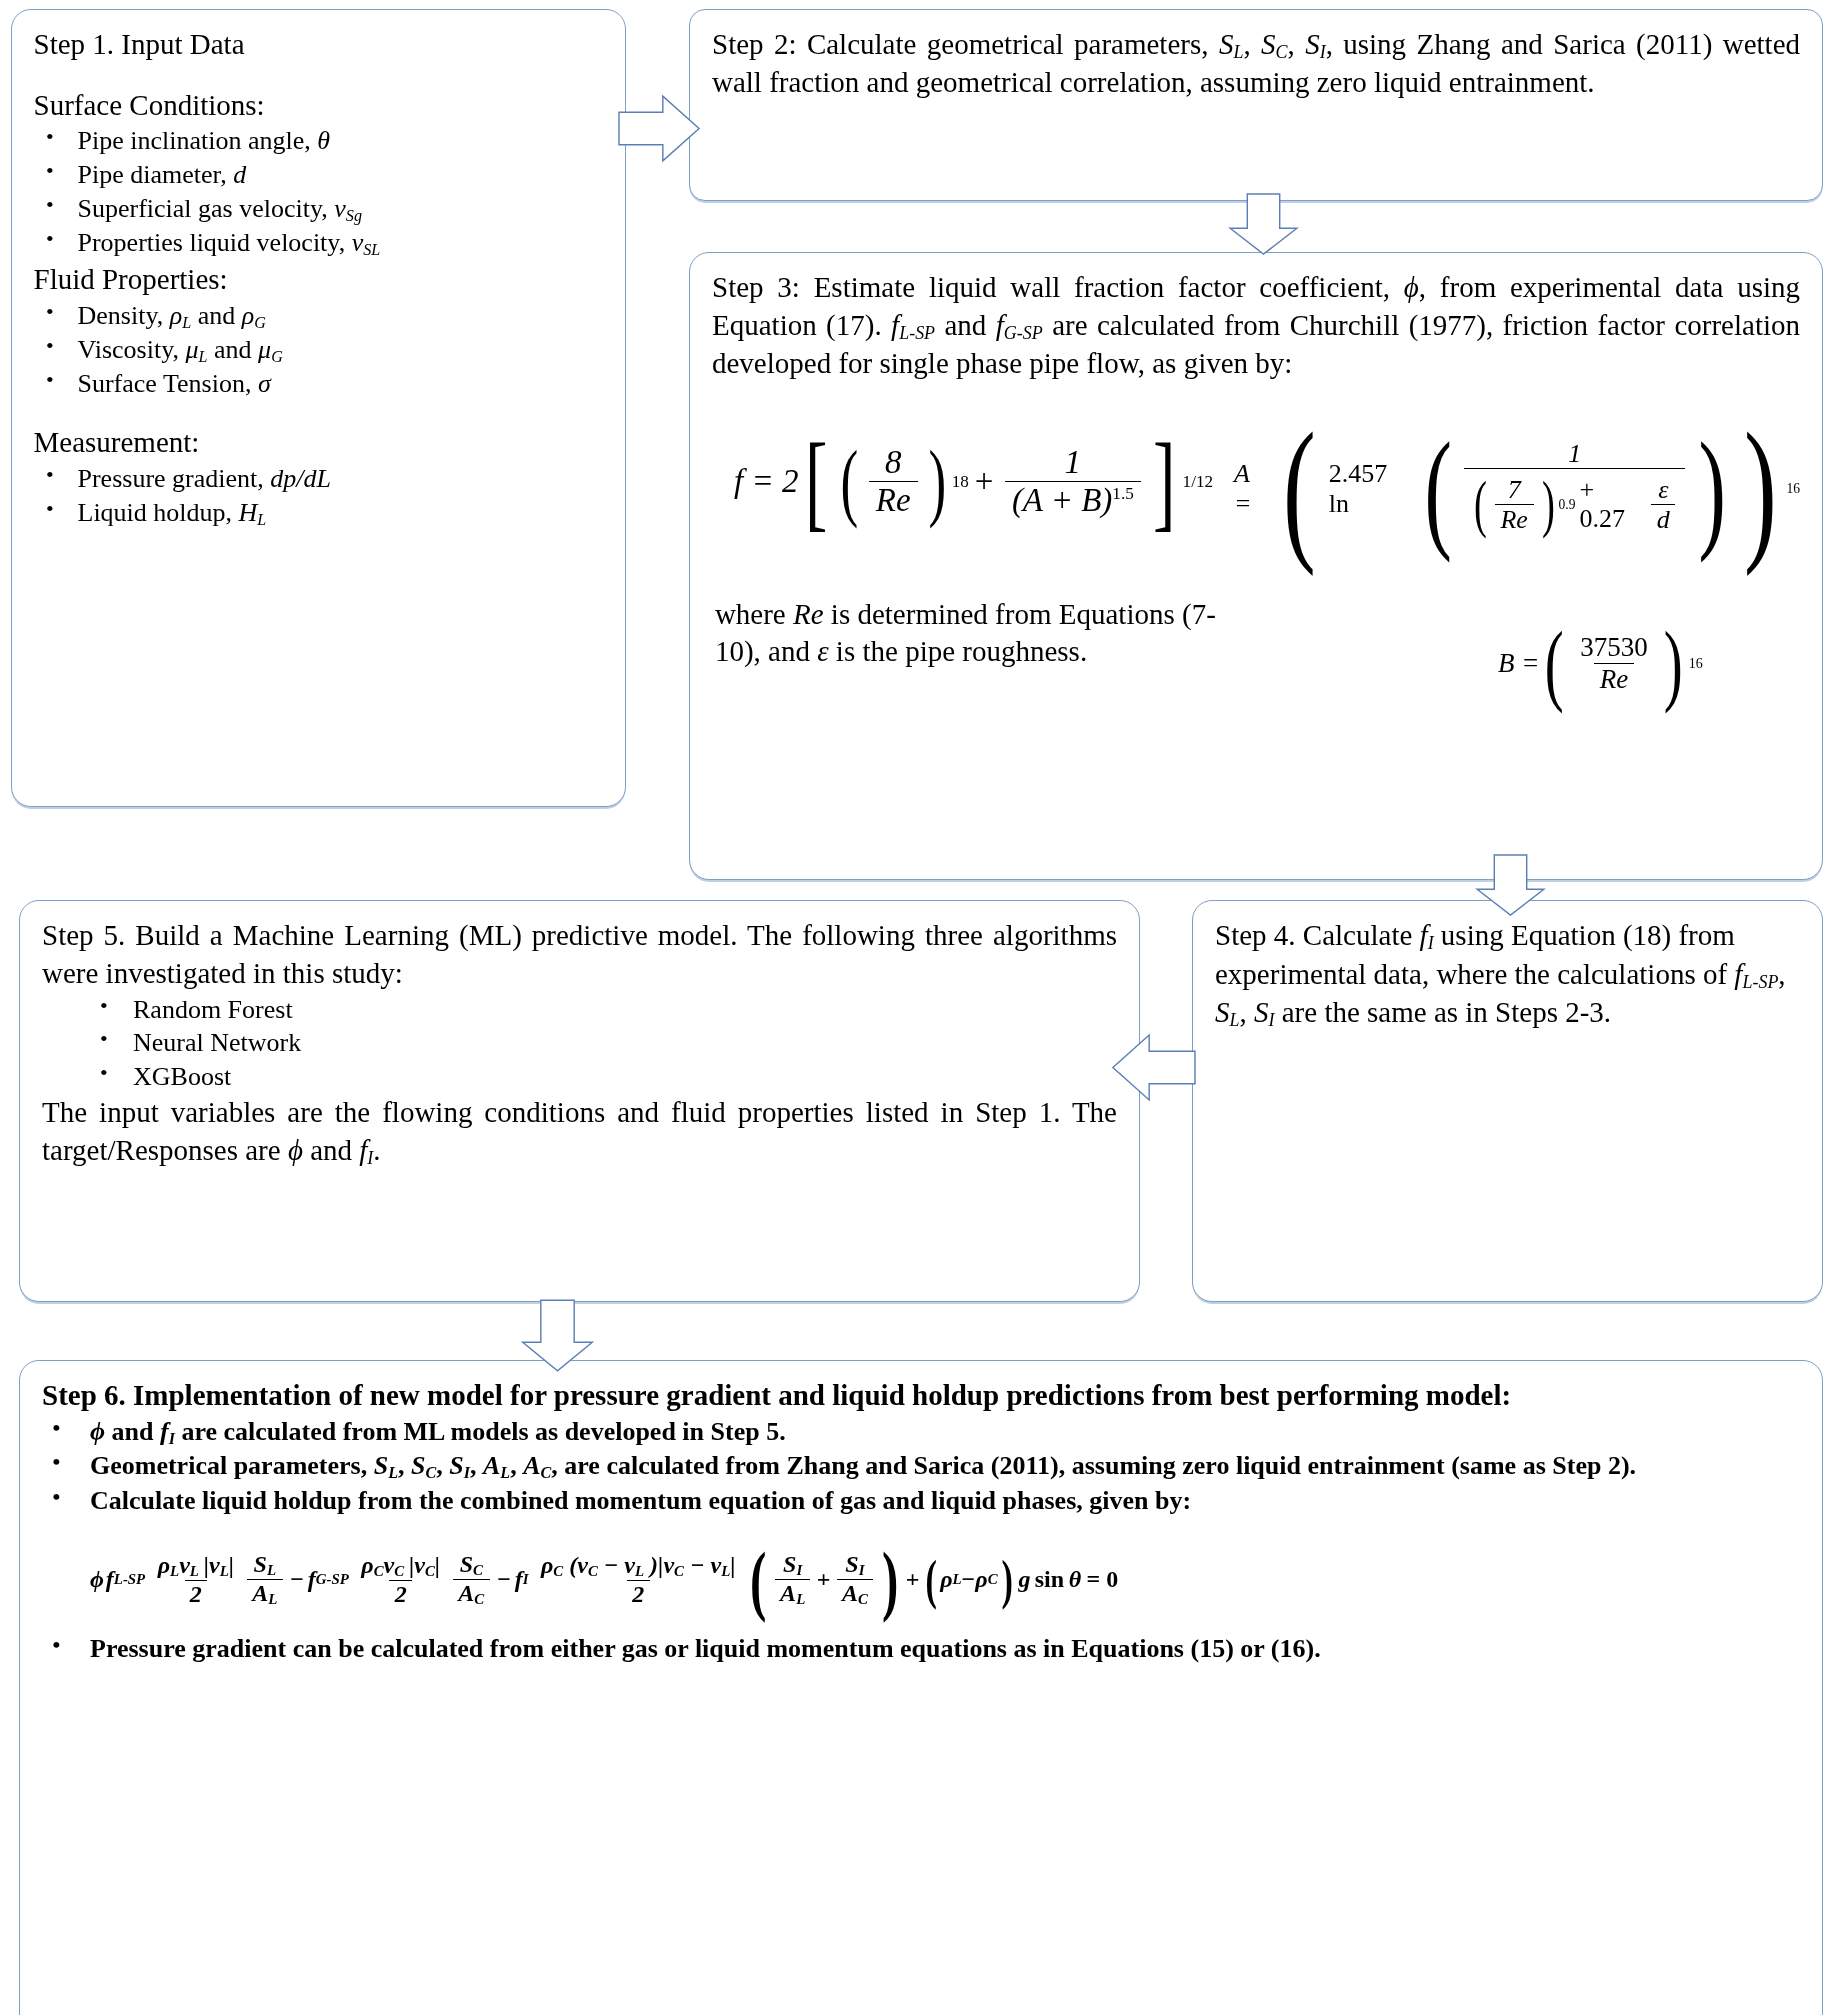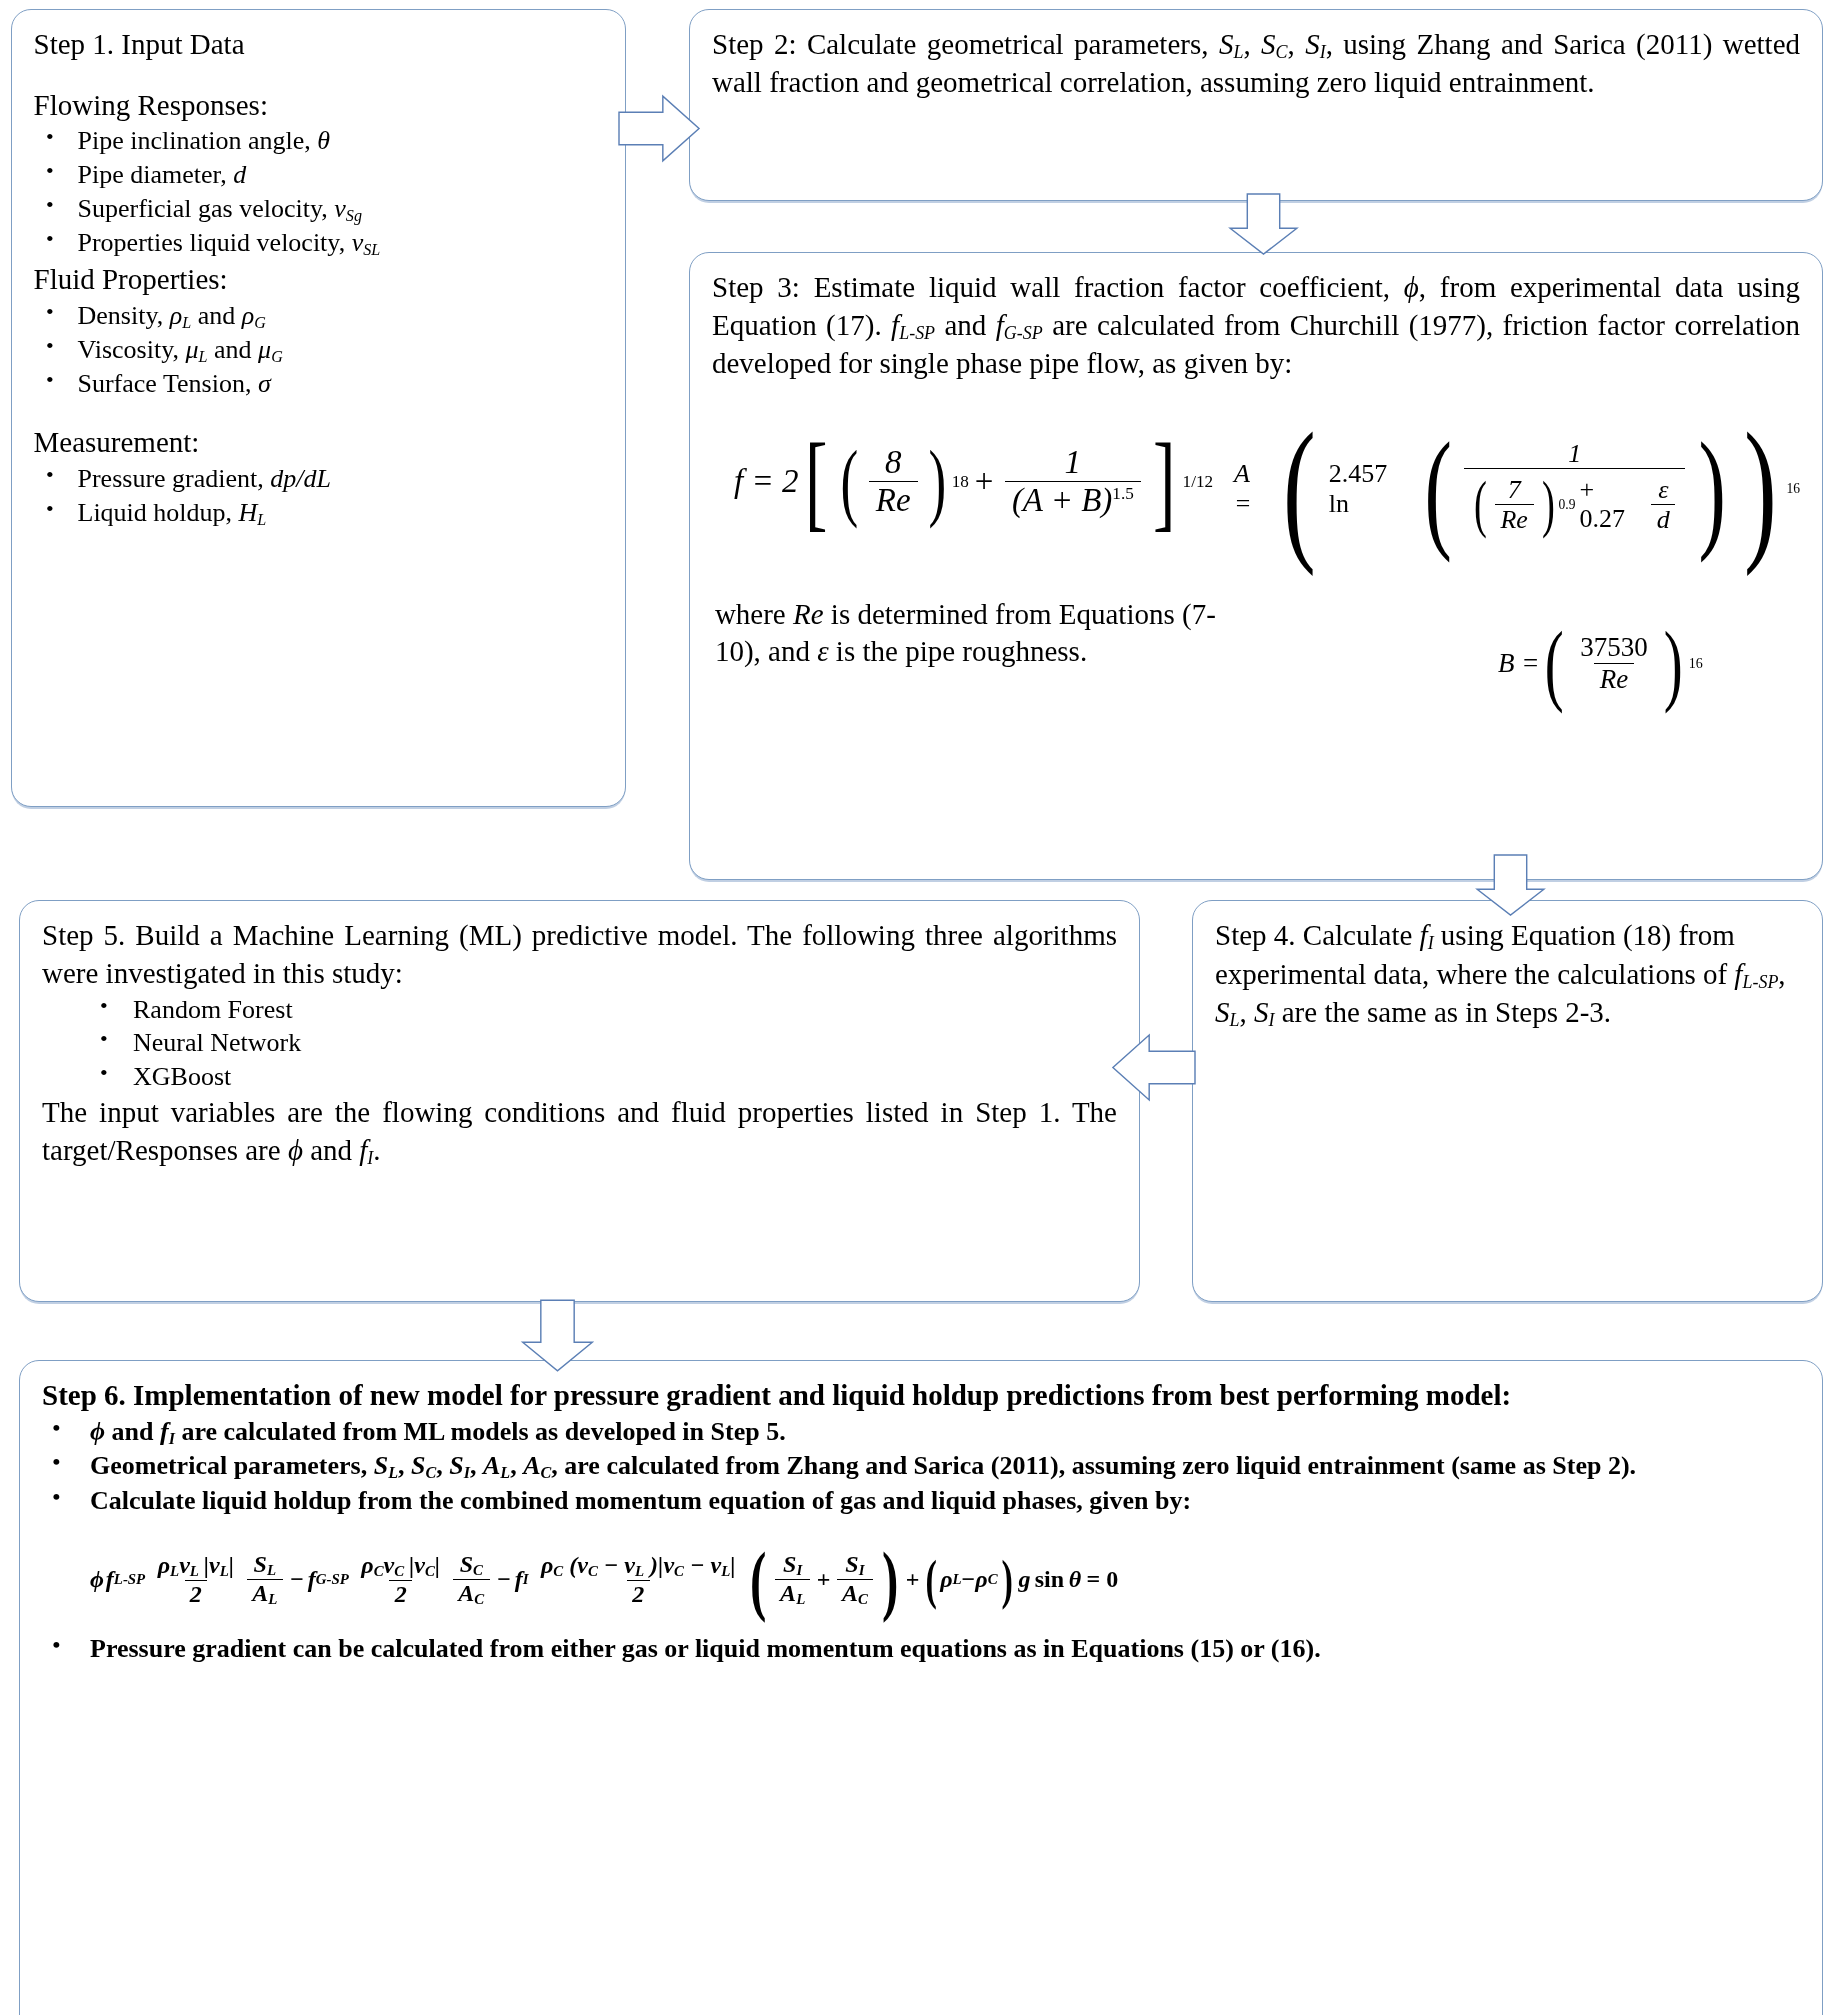--- a/index.html
+++ b/index.html
@@ -67,42 +67,42 @@
   .eqwrap{margin-top:6.7px;}
 </style>
 </head>
 <body>
 
 <div class="canvas">
 
   <div class="box pad" style="left:10.5px;top:8.6px;width:615px;height:798px;">
     <div class="ln">Step 1. Input Data</div>
     <div class="gap"></div>
-    <div class="ln">Flowing Responses:</div>
+    <div class="ln">Surface Conditions:</div>
     <ul class="bl">
       <li><span>Pipe inclination angle, </span><i class="v">θ</i></li>
       <li><span>Pipe diameter, </span><i class="v">d</i></li>
       <li><span>Superficial gas velocity, </span><i class="v">v</i><sub>Sg</sub></li>
       <li><span>Properties liquid velocity, </span><i class="v">v</i><sub>SL</sub></li>
     </ul>
     <div class="ln">Fluid Properties:</div>
     <ul class="bl">
       <li><span>Density, </span><i class="v">ρ</i><sub>L</sub><span> and </span><i class="v">ρ</i><sub>G</sub></li>
       <li><span>Viscosity, </span><i class="v">μ</i><sub>L</sub><span> and </span><i class="v">μ</i><sub>G</sub></li>
       <li><span>Surface Tension, </span><i class="v">σ</i></li>
     </ul>
     <div class="gap"></div>
     <div class="ln">Measurement:</div>
     <ul class="bl">
       <li><span>Pressure gradient, </span><i class="v">dp/dL</i></li>
       <li><span>Liquid holdup, </span><i class="v">H</i><sub>L</sub></li>
     </ul>
   </div>
 
-  <div class="box pad" style="left:689px;top:8.6px;width:1134px;height:192px;">
+  <div class="box pad" style="left:689px;top:8.6px;width:1134px;height:192px;border-radius:16px;">
     <div class="ln just">
       <span>Step 2: Calculate geometrical parameters, </span><i class="v">S</i><sub>L</sub>, <i class="v">S</i><sub>C</sub>, <i class="v">S</i><sub>I</sub><span>, using Zhang and Sarica (2011) wetted wall fraction and geometrical correlation, assuming zero liquid entrainment.</span>
     </div>
   </div>
 
   <div class="box pad" style="left:689px;top:252px;width:1134px;height:628px;">
     <div class="ln just">
       <span>Step 3: Estimate liquid wall fraction factor coefficient, </span><i class="v">ϕ</i><span>, from experimental data using Equation (17). </span><i class="v">f</i><sub>L-SP</sub><span> and </span><i class="v">f</i><sub>G-SP</sub><span> are calculated from Churchill (1977), friction factor correlation developed for single phase pipe flow, as given by:</span>
     </div>
 

